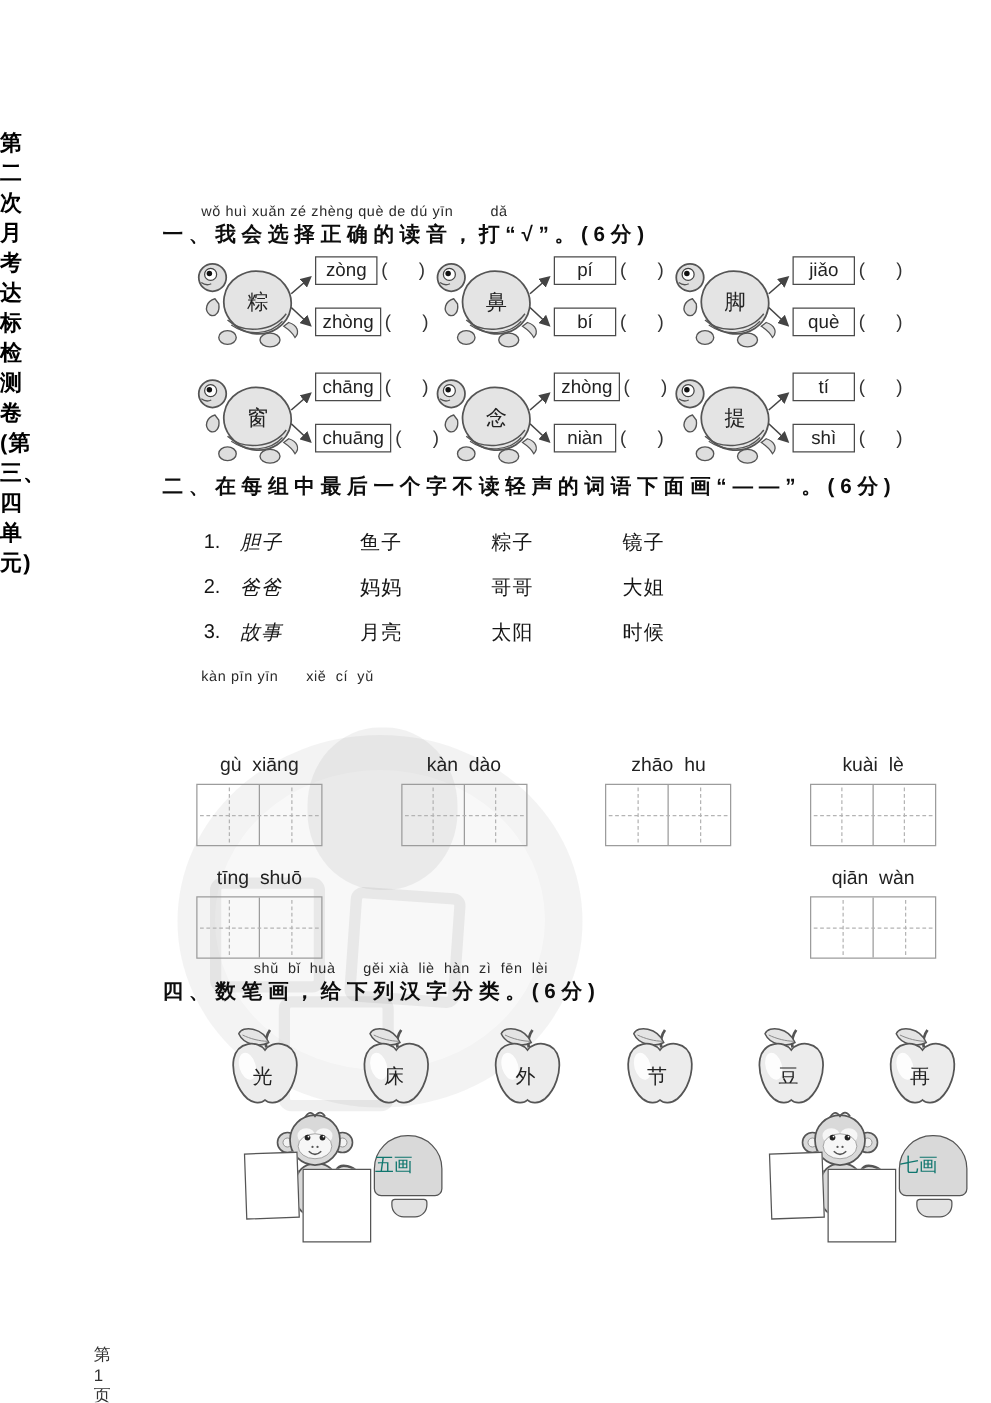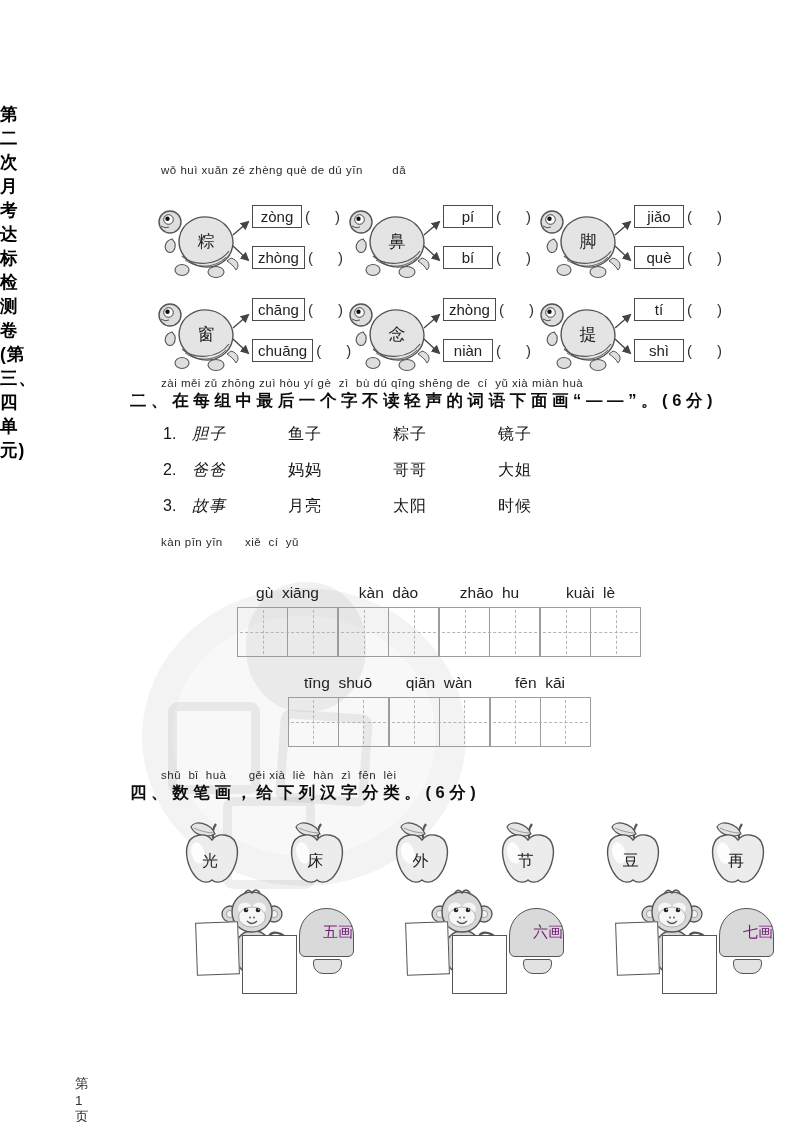--- a/index.html
+++ b/index.html
@@ -22,21 +22,21 @@
   .layer{position:absolute;left:0;top:0;z-index:1;}
 
   
   .doc-title{position:absolute;left:0;right:0;top:102px;text-align:center;
              font-size:17.5px;font-weight:bold;letter-spacing:1px;color:#000;}
 
   
   .sec{position:absolute;left:130px;white-space:nowrap;}
   .sec .pinyin{font-size:11.5px;color:#2a2a2a;white-space:pre;margin-left:31px;letter-spacing:0.5px;}
   .sec .heading{font-size:16.5px;font-weight:600;color:#0d0d0d;letter-spacing:4.6px;margin-top:1px;}
-  #sec1{top:147px;margin-top:17px;} #sec2{top:377px;} #sec3{top:536px;} #sec4{top:769px;}
+  #sec1{top:147px;margin-top:17px;} #sec2{top:377px;} #sec3{top:536px;} #sec4{top:769px;text-align:center;}
 
   
   .turtles{position:absolute;left:156px;top:201px;width:590px;}
   .t-row{display:flex;margin-bottom:9px;}
   .t-cell{position:relative;width:191px;height:84px;}
   .t-cell svg.turtle{position:absolute;left:0;top:5px;}
   .shell-char{position:absolute;left:33px;top:29px;width:34px;text-align:center;
               font-size:17px;color:#222;}
   .arrows{position:absolute;left:0;top:0;}
   .opts{position:absolute;left:96px;top:1px;display:flex;flex-direction:column;gap:13px;}
@@ -46,21 +46,21 @@
   .paren{margin-left:3px;font-size:15px;color:#333;white-space:pre;}
 
   
   .s2items{position:absolute;left:163px;top:416px;font-size:16px;color:#151515;}
   .s2row{display:flex;height:36px;align-items:center;}
   .s2num{width:29px;}
   .s2w{width:105px;letter-spacing:1px;}
   .s2w-first{width:96px;letter-spacing:1px;font-style:italic;}
 
   
-  .wordrow{position:absolute;left:143px;width:592px;display:flex;justify-content:center;}
+  .wordrow{position:absolute;left:157px;width:592px;display:flex;justify-content:space-between;margin-top:20px;}
   #wrow1{top:584px;} #wrow2{top:674px;}
   .wgroup{width:101px;}
   .wlabel{text-align:center;font-size:15.5px;color:#222;height:21px;white-space:pre;}
   .tzg{position:relative;display:flex;width:101px;height:50px;border:1px solid #9c9c9c;
        box-sizing:border-box;margin-top:2px;background:transparent;}
   .tzg-cell{position:relative;flex:1;border-right:1px solid #9c9c9c;}
   .tzg-cell:last-child{border-right:none;}
   .tzg-cell::before{content:"";position:absolute;left:50%;top:2px;bottom:2px;border-left:1px dashed #b4b4b4;}
   .tzg::after{content:"";position:absolute;left:2px;right:2px;top:50%;border-top:1px dashed #b4b4b4;}
 
@@ -71,21 +71,21 @@
 
   .monkeys{position:absolute;left:196px;top:889px;width:578px;display:flex;justify-content:space-between;}
   .mgroup{position:relative;width:158px;height:108px;}
   .mk{position:absolute;left:16px;top:-2px;}
   .box-a{position:absolute;left:0px;top:33px;width:41px;height:51px;background:#fff;
          border:1.4px solid #555;transform:rotate(-2deg);z-index:2;}
   .box-b{position:absolute;left:46px;top:46px;width:53px;height:57px;background:#fff;
          border:1.4px solid #555;z-index:2;}
   .sign{position:absolute;left:103px;top:19px;width:55px;height:49px;background:#d9d9d9;
         border:1.4px solid #555;border-radius:27px 27px 6px 6px;display:flex;align-items:center;
-        justify-content:flex-end;font-size:15px;color:#701a75;z-index:1;box-sizing:border-box;}
+        justify-content:flex-start;font-size:15px;color:#0f766e;z-index:1;box-sizing:border-box;}
   .sign-base{position:absolute;left:117px;top:70px;width:27px;height:13px;background:#e2e2e2;
         border:1.4px solid #555;border-radius:3px 3px 10px 10px;z-index:0;}
 
   
   .page-footer{position:absolute;left:75px;top:1075px;font-size:13.5px;color:#333;}
 </style>
 </head>
 <body>
 
 <svg width="0" height="0" style="position:absolute">
@@ -147,20 +147,21 @@
     <div class="wm-glyph wm-g2"></div>
     <div class="wm-glyph wm-g3"></div>
   </div>
 
   <div class="layer">
 
     <div class="doc-title">第二次月考　达标检测卷(第三、四单元)</div>
 
     <div class="sec" id="sec1">
       <div class="pinyin">wǒ huì xuǎn zé zhèng què de dú yīn        dǎ</div>
+      <div class="heading">一、我会选择正确的读音，打“√”。(6分)</div>
     </div>
 
     <div class="turtles">
       <div class="t-row">
 
         <div class="t-cell">
           <svg class="turtle" width="88" height="74" viewBox="0 0 88 74">
               <use href="#turtle-shape"></use>
             </svg>
           <span class="shell-char">粽</span>
@@ -283,21 +284,20 @@
             <div class="opt">
                 <span class="pbox">shì</span>
                 <span class="paren">(      )</span>
               </div>
           </div>
         </div>
       </div>
     </div>
 
     <div class="sec" id="sec2">
-      <div class="pinyin">zài měi zǔ zhōng zuì hòu yí gè  zì  bù dú qīng shēng de  cí  yǔ xià miàn huà</div>
       <div class="heading">二、在每组中最后一个字不读轻声的词语下面画“——”。(6分)</div>
     </div>
 
     <div class="s2items">
       <div class="s2row">
         <span class="s2num">1.</span>
         <span class="s2w-first">胆子</span>
         <span class="s2w">鱼子</span>
         <span class="s2w">粽子</span>
         <span class="s2w">镜子</span>
@@ -361,27 +361,20 @@
             <div class="tzg-cell"></div>
           </div>
       </div>
       <div class="wgroup">
         <div class="wlabel">qiān  wàn</div>
         <div class="tzg">
             <div class="tzg-cell"></div>
             <div class="tzg-cell"></div>
           </div>
       </div>
-      <div class="wgroup">
-        <div class="wlabel">fēn  kāi</div>
-        <div class="tzg">
-            <div class="tzg-cell"></div>
-            <div class="tzg-cell"></div>
-          </div>
-      </div>
     </div>
 
     <div class="sec" id="sec4">
       <div class="pinyin">shǔ  bǐ  huà      gěi xià  liè  hàn  zì  fēn  lèi</div>
       <div class="heading">四、数笔画，给下列汉字分类。(6分)</div>
     </div>
 
     <div class="apples">
       <div class="apple">
         <svg width="60" height="68" viewBox="0 0 60 68">
@@ -434,31 +427,20 @@
           </div>
       </div>
       <div class="mgroup">
         <div class="sign-base"></div>
         <svg class="mk" width="80" height="95" viewBox="0 0 80 95">
             <use href="#monkey-shape"></use>
           </svg>
         <div class="box-a"></div>
         <div class="box-b"></div>
         <div class="sign">
-            <span>六画</span>
-          </div>
-      </div>
-      <div class="mgroup">
-        <div class="sign-base"></div>
-        <svg class="mk" width="80" height="95" viewBox="0 0 80 95">
-            <use href="#monkey-shape"></use>
-          </svg>
-        <div class="box-a"></div>
-        <div class="box-b"></div>
-        <div class="sign">
             <span>七画</span>
           </div>
       </div>
     </div>
 
     <div class="page-footer">第1页</div>
 
   </div>
 </div>
 

